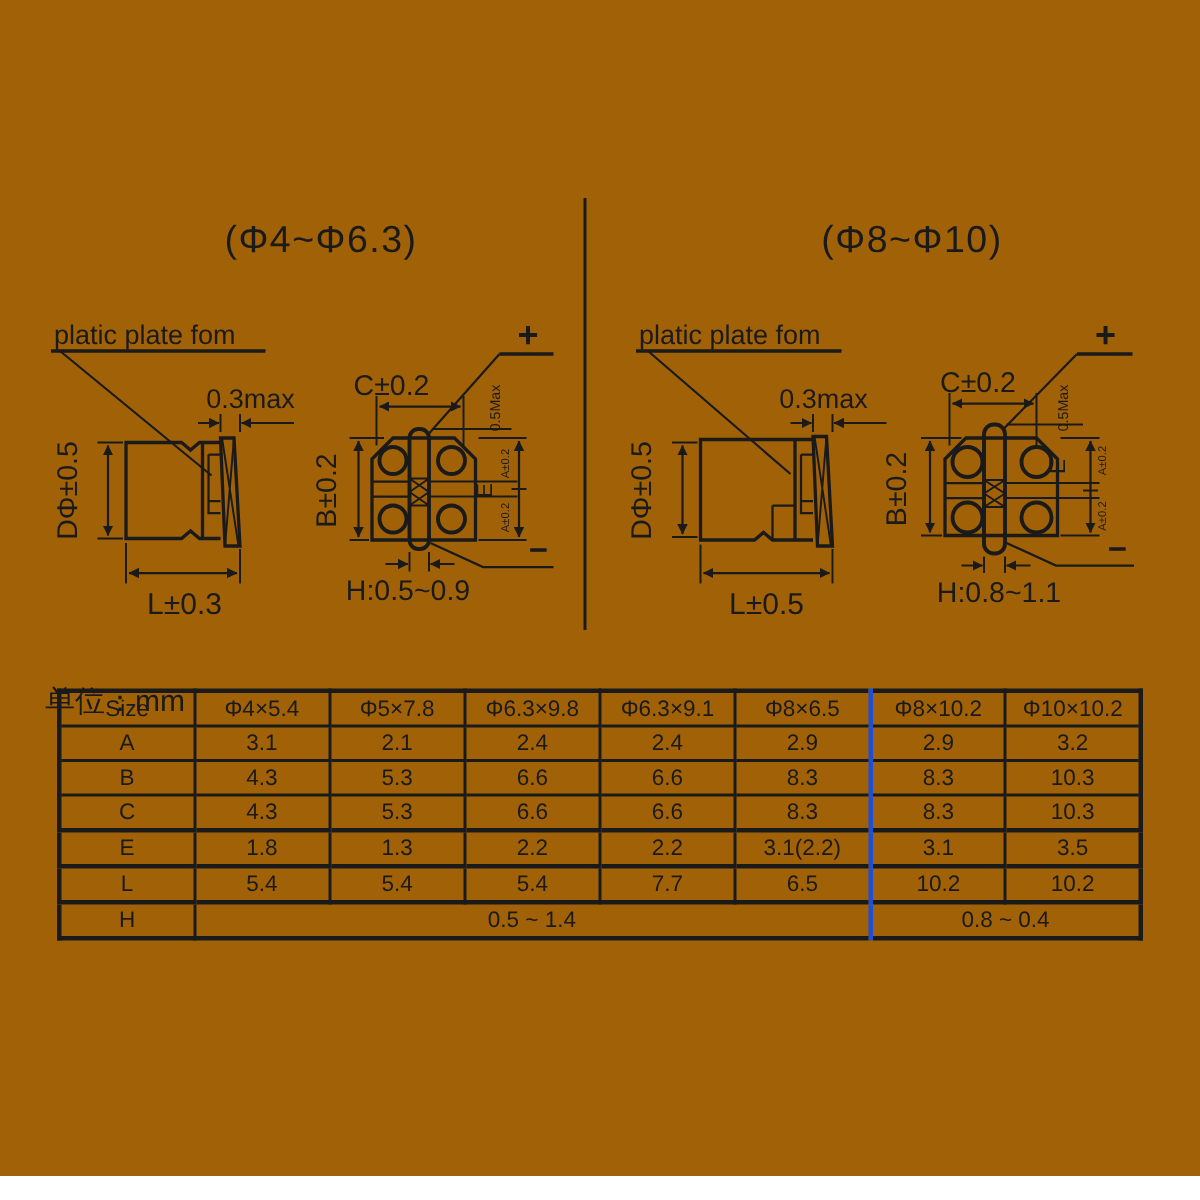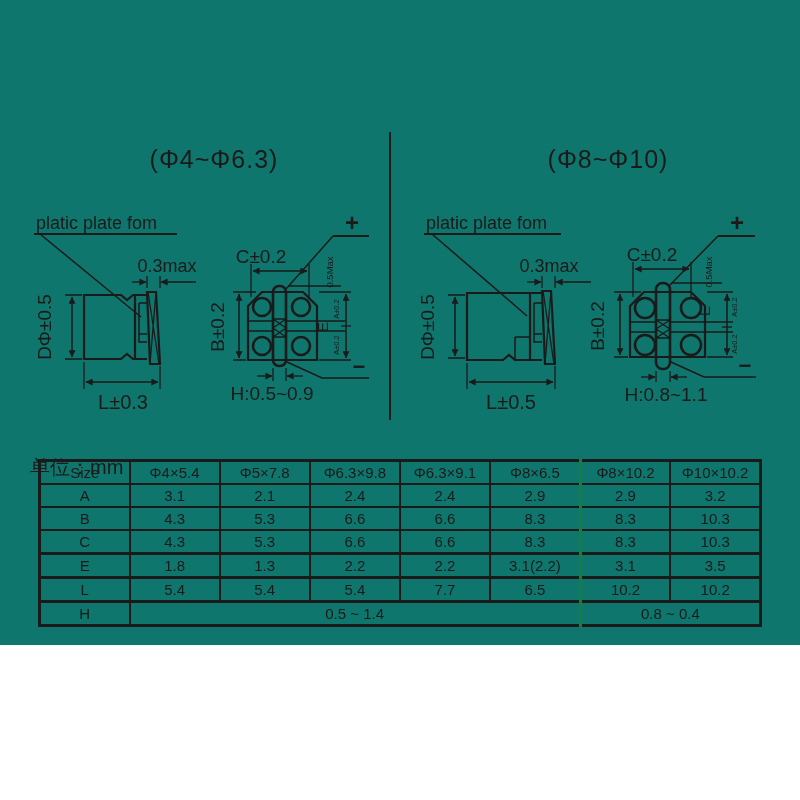--- a/index.html
+++ b/index.html
@@ -1,16 +1,16 @@
 <!DOCTYPE html>
 <html><head>
 <meta charset="utf-8">
 <style>
   html,body{margin:0;padding:0;background:#fff;}
-  .stage{position:relative;width:800px;height:645px;background:#0f766e;overflow:hidden;
+  .stage{position:relative;width:800px;height:784px;background:#a16207;overflow:hidden;
          font-family:"Liberation Sans","DejaVu Sans",sans-serif;color:#1a1a1a;}
   svg{position:absolute;overflow:visible;}
   svg path,svg line,svg rect,svg circle{fill:none;stroke:#1a1a1a;}
   svg text{fill:#1a1a1a;stroke:none;font-family:"Liberation Sans","DejaVu Sans",sans-serif;}
   .ln2{stroke-width:2.2}
   .ln26{stroke-width:2.6}
   .ln15{stroke-width:1.5}
   .ln13{stroke-width:1.3}
   .big{font-size:25px;letter-spacing:1px}
   .lab18{font-size:18px}
@@ -20,21 +20,21 @@
   .tiny75{font-size:7.5px}
   .tiny95{font-size:9.5px}
   .plus{font-size:24px;font-weight:bold}
   .minus{font-size:22px;font-weight:bold}
   .divider{position:absolute;left:389px;top:132px;width:2px;height:288px;background:#1a1a1a;}
   .unit{position:absolute;left:30px;top:454px;font-size:20px;}
   .dim-table{position:absolute;left:38px;top:459px;width:724px;border-collapse:collapse;
              table-layout:fixed;border:3px solid #1a1a1a;}
   .dim-table th,.dim-table td{border:2px solid #1a1a1a;height:21px;text-align:center;
              font-size:15px;font-weight:normal;padding:0;}
-  .dim-table .gsplit{border-left:3px solid #15803d;}
+  .dim-table .gsplit{border-left:3px solid #1d4ed8;}
   .dim-table tr.thick-top th,.dim-table tr.thick-top td{border-top:3px solid #1a1a1a;}
 </style>
 </head>
 <body>
 
 <div class="stage">
 
   <svg style="left:0;top:130px;width:390px;height:292px" viewBox="0 130 390 292">
     <defs>
       <marker id="arwL" viewBox="0 0 10 10" refX="9.5" refY="5" markerWidth="7" markerHeight="7" markerUnits="userSpaceOnUse" orient="auto-start-reverse">

